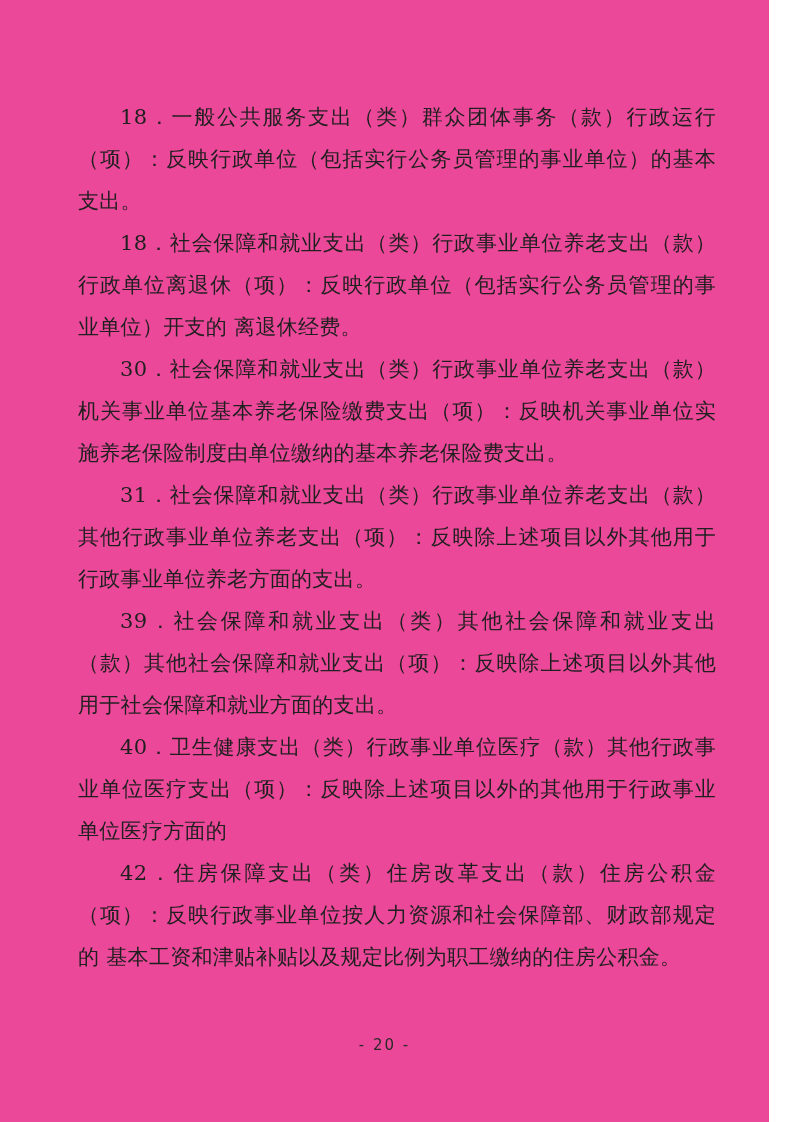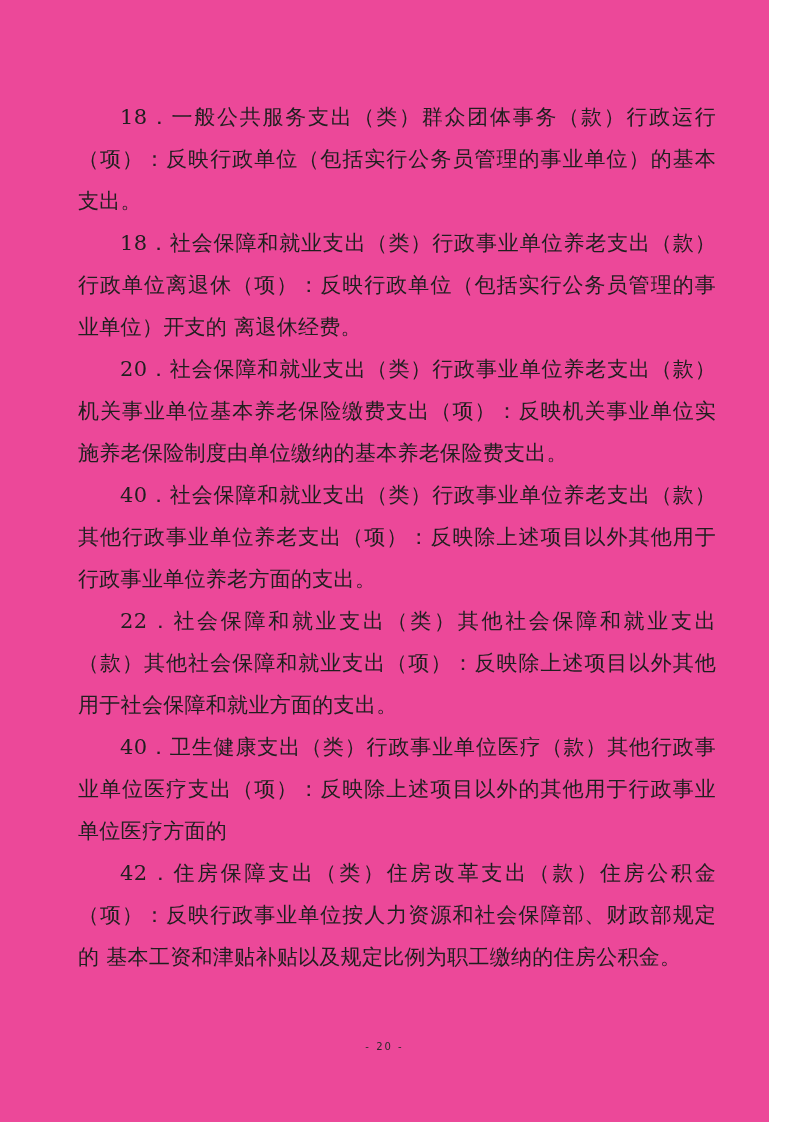--- a/index.html
+++ b/index.html
@@ -33,35 +33,35 @@
     word-break: break-all;
   }
   .page-footer {
     position: absolute;
     left: 0;
     bottom: 68px;
     width: 100%;
     text-align: center;
   }
   .page-number {
-    font-size: 10px;
+    font-size: 15px;
     letter-spacing: 2px;
     color: #2a2a2a;
     font-family: "DejaVu Sans", "Liberation Sans", sans-serif;
   }
 </style>
 </head>
 <body>
 
 <div class="page">
   <div class="page-body">
     <p class="para">18．一般公共服务支出（类）群众团体事务（款）行政运行（项）：反映行政单位（包括实行公务员管理的事业单位）的基本 支出。</p>
     <p class="para">18．社会保障和就业支出（类）行政事业单位养老支出（款）行政单位离退休（项）：反映行政单位（包括实行公务员管理的事业单位）开支的 离退休经费。</p>
-    <p class="para">20．社会保障和就业支出（类）行政事业单位养老支出（款）机关事业单位基本养老保险缴费支出（项）：反映机关事业单位实施养老保险制度由单位缴纳的基本养老保险费支出。</p>
-    <p class="para">40．社会保障和就业支出（类）行政事业单位养老支出（款）其他行政事业单位养老支出（项）：反映除上述项目以外其他用于行政事业单位养老方面的支出。</p>
-    <p class="para">22．社会保障和就业支出（类）其他社会保障和就业支出（款）其他社会保障和就业支出（项）：反映除上述项目以外其他用于社会保障和就业方面的支出。</p>
+    <p class="para">30．社会保障和就业支出（类）行政事业单位养老支出（款）机关事业单位基本养老保险缴费支出（项）：反映机关事业单位实施养老保险制度由单位缴纳的基本养老保险费支出。</p>
+    <p class="para">31．社会保障和就业支出（类）行政事业单位养老支出（款）其他行政事业单位养老支出（项）：反映除上述项目以外其他用于行政事业单位养老方面的支出。</p>
+    <p class="para">39．社会保障和就业支出（类）其他社会保障和就业支出（款）其他社会保障和就业支出（项）：反映除上述项目以外其他用于社会保障和就业方面的支出。</p>
     <p class="para">40．卫生健康支出（类）行政事业单位医疗（款）其他行政事业单位医疗支出（项）：反映除上述项目以外的其他用于行政事业单位医疗方面的</p>
     <p class="para">42．住房保障支出（类）住房改革支出（款）住房公积金（项）：反映行政事业单位按人力资源和社会保障部、财政部规定的 基本工资和津贴补贴以及规定比例为职工缴纳的住房公积金。</p>
   </div>
   <div class="page-footer">
     <span class="page-number">- 20 -</span>
   </div>
 </div>
 
 </body></html>

